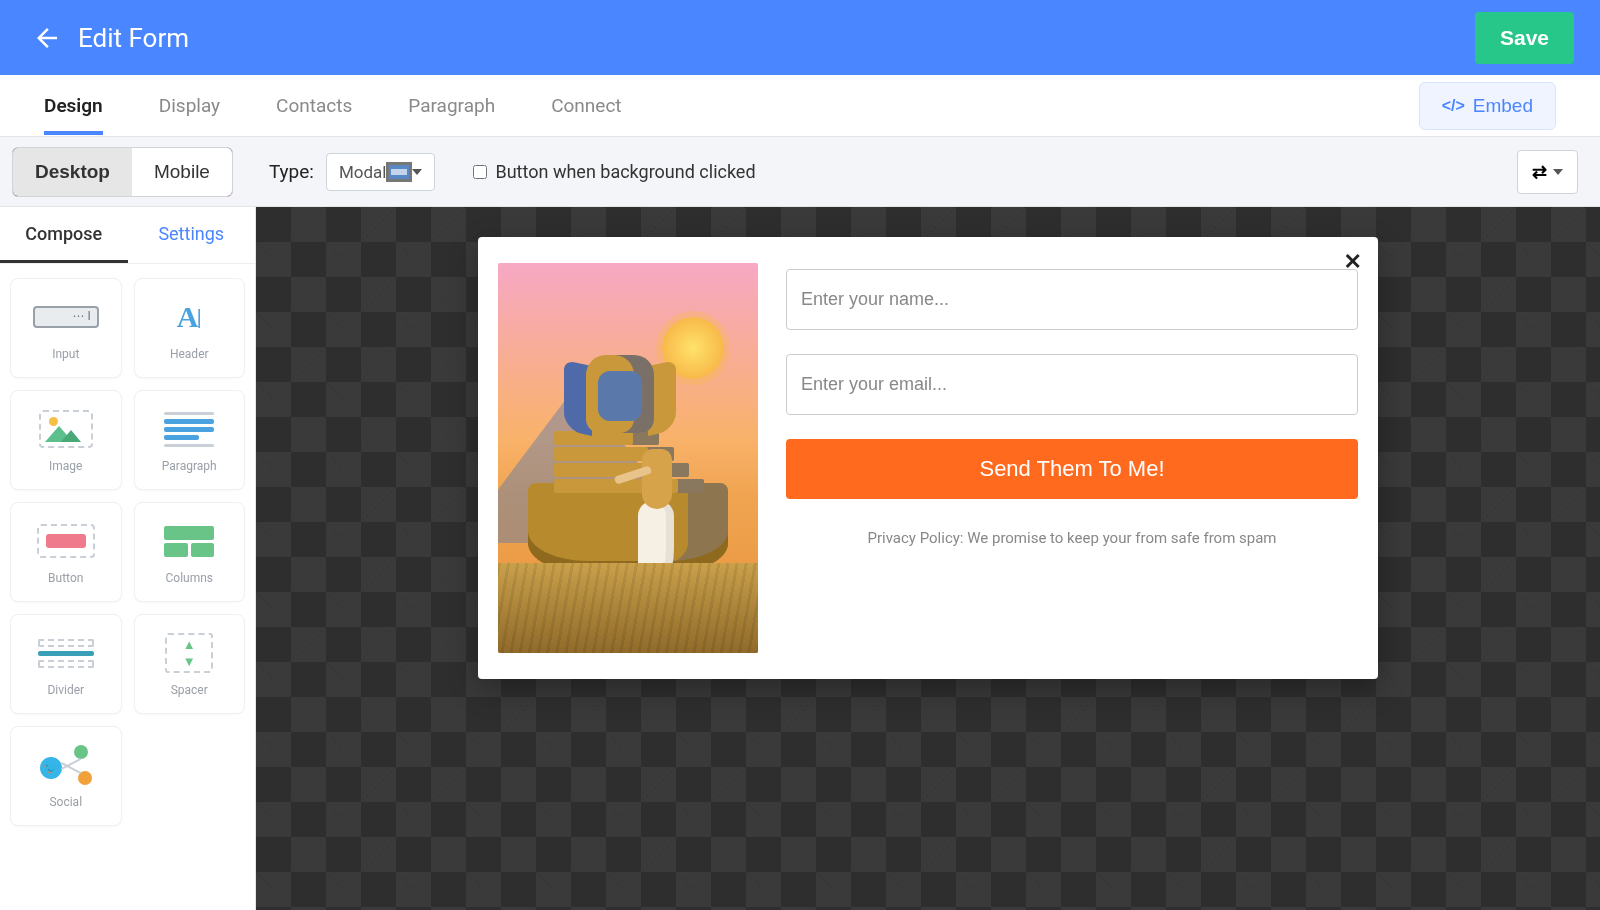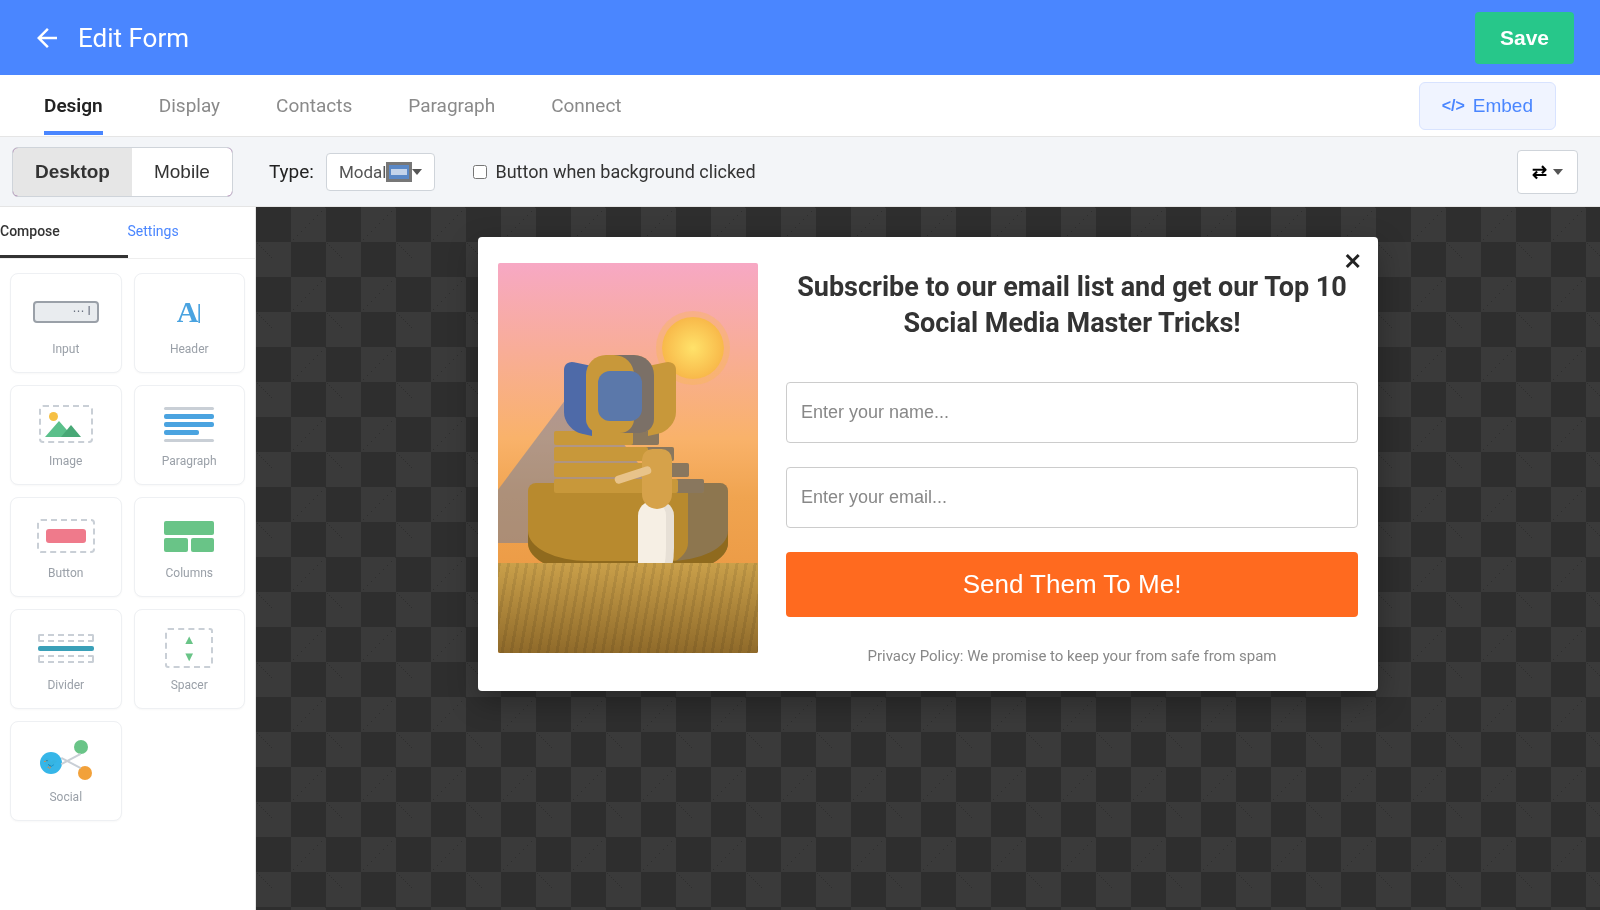--- a/index.html
+++ b/index.html
@@ -40,21 +40,21 @@
 .toolbar-spacer { flex: 1; }
 .swap-btn { background: #fff; border: 1px solid #cfd4da; border-radius: 4px; padding: 10px 14px; cursor: pointer; display: flex; align-items: center; gap: 6px; margin-right: 10px;}
 .swap-icon { font-size: 18px; font-weight: bold; }
 
 
 .main-area { display: flex; height: calc(100% - 75px - 62px - 70px); }
 
 
 .sidebar { width: 256px; background: #fff; border-right: 1px solid #e5e5e5; display: flex; flex-direction: column; }
 .sidebar-tabs { display: flex; border-bottom: 1px solid #eee; }
-.sidebar-tab { flex: 1; text-align: left; padding: 16px 0; font-size: 14px; cursor: pointer; color: #333; }
+.sidebar-tab { flex: 1; text-align: center; padding: 16px 0; font-size: 18px; cursor: pointer; color: #333; }
 .sidebar-tab.compose { border-bottom: 3px solid #333; font-weight:500;}
 .sidebar-tab.settings { color: #4a86ff; }
 .components-grid { padding: 14px 10px; display: grid; grid-template-columns: 1fr 1fr; gap: 12px; overflow-y: auto; }
 .comp-card { background: #fff; border: 1px solid #eef0f3; border-radius: 8px; height: 100px; display: flex; flex-direction: column; align-items: center; justify-content: center; gap: 8px; cursor: grab; box-shadow: 0 1px 2px rgba(0,0,0,0.03); }
 .comp-label { font-size: 12px; color: #9aa0a8; }
 .comp-icon-box { width: 70px; height: 44px; display: flex; align-items: center; justify-content: center; }
 
 
 .canvas { flex: 1; position: relative; background-color: #2e2e2e;
   background-image:
@@ -66,21 +66,21 @@
   background-position: 0 0, 0 35px, 35px -35px, -35px 0;
   display: flex; align-items: flex-start; justify-content: center; padding-top: 30px;
 }
 .form-modal { width: 900px; background: #fff; border-radius: 4px; padding: 26px 20px 26px 20px; position: relative; display: flex; gap: 28px; box-shadow: 0 10px 30px rgba(0,0,0,0.3); }
 .close-x { position: absolute; top: 12px; right: 16px; font-size: 22px; font-weight: bold; cursor: pointer; color: #222; }
 .form-image { width: 260px; height: 390px; border-radius: 2px; position: relative; overflow: hidden; }
 .form-right { flex: 1; display: flex; flex-direction: column; padding-top: 6px; }
 .form-heading { font-size: 27px; font-weight: 700; text-align: center; color: #333; line-height: 1.35; padding: 0 6px; margin-bottom: 40px; }
 .form-input { width: 100%; border: 1px solid #ccc; border-radius: 4px; padding: 19px 14px; font-size: 18px; margin-bottom: 24px; color: #333; }
 .form-input::placeholder { color: #888; }
-.form-submit { width: 100%; background: #ff6a1f; color: #fff; border: none; border-radius: 4px; padding: 17px 0; font-size: 26px; cursor: pointer; margin-bottom: 30px; }
+.form-submit { width: 100%; background: #ff6a1f; color: #fff; border: none; border-radius: 4px; padding: 17px 0; font-size: 22px; cursor: pointer; margin-bottom: 30px; }
 .privacy-line { text-align: center; font-size: 15px; color: #888; }
 
 
 .sky { position:absolute; inset:0; background: linear-gradient(180deg,#f7a8c4 0%, #f9b26a 45%, #f0a450 60%, #e8923b 100%); }
 .sun { position:absolute; top:54px; right:34px; width:62px; height:62px; border-radius:50%; background: radial-gradient(circle,#ffe26a 0%, #f8b94a 70%, #f09b3b 100%); box-shadow: 0 0 0 6px rgba(248,185,74,0.35);}
 .pyramid { position:absolute; bottom:110px; left:-40px; width:0;height:0;border-left:120px solid transparent;border-right:120px solid transparent;border-bottom:160px solid rgba(91,120,170,0.45); }
 .sphinx-body { position:absolute; bottom:80px; left:30px; width:200px; height:180px; }
 .sphinx-base { position:absolute; bottom:0; left:0; width:200px; height:90px; background:#b88a2e; border-radius:8px 8px 60px 60px / 8px 8px 30px 30px; box-shadow: inset 0 -12px 0 #8f6a1e, inset -40px 0 0 rgba(60,80,140,0.35);}
 .sphinx-steps { position:absolute; bottom:78px; left:26px; width:150px; height:70px; display:flex; flex-direction:column; justify-content:flex-end;}
 .step { height:14px; background:#c8983a; margin-bottom:2px; border-radius:2px; box-shadow: inset -26px 0 0 rgba(60,80,140,0.45);}
@@ -277,21 +277,20 @@
         </div>
         <div class="figure">
             <div class="fig-dress"></div>
             <div class="fig-hair"></div>
             <div class="fig-arm"></div>
           </div>
         <div class="ground"></div>
       </div>
 
       <div class="form-right">
-        <div class="form-heading">Subscribe to our email list and get our Top 10 Social Media Master Tricks!</div>
         <input class="form-input" placeholder="Enter your name..." style="">
         <input class="form-input" placeholder="Enter your email..." style="">
         <button class="form-submit">Send Them To Me!</button>
         <div class="privacy-line">Privacy Policy: We promise to keep your from safe from spam</div>
       </div>
     </div>
   </div>
 
 </div>
 

